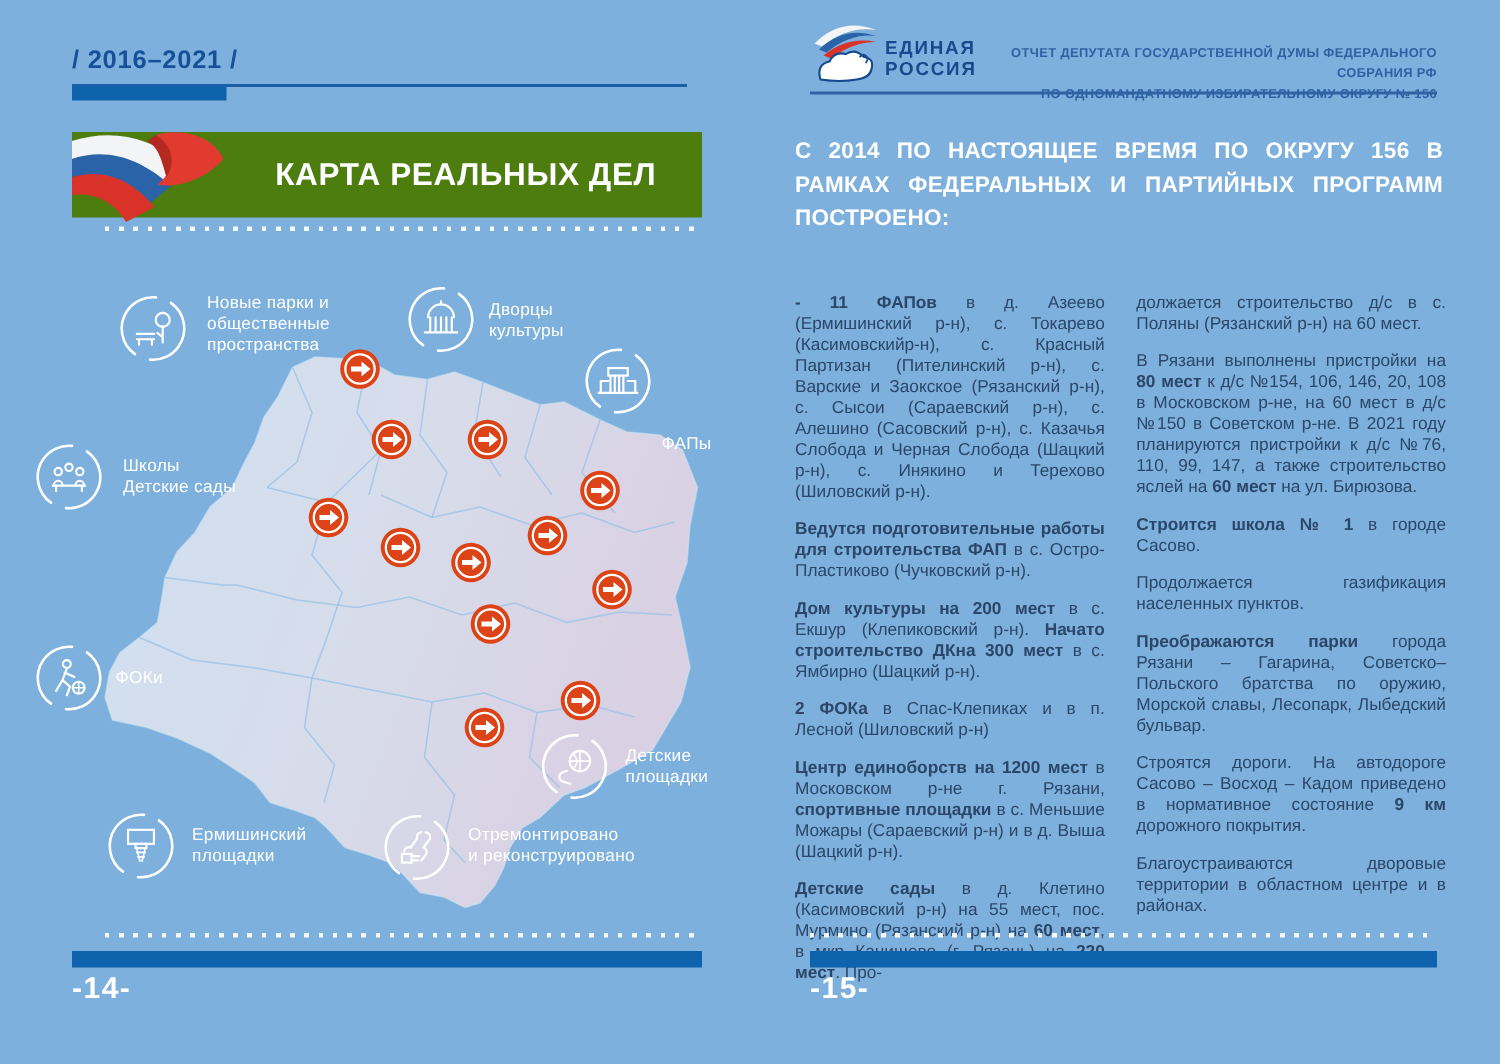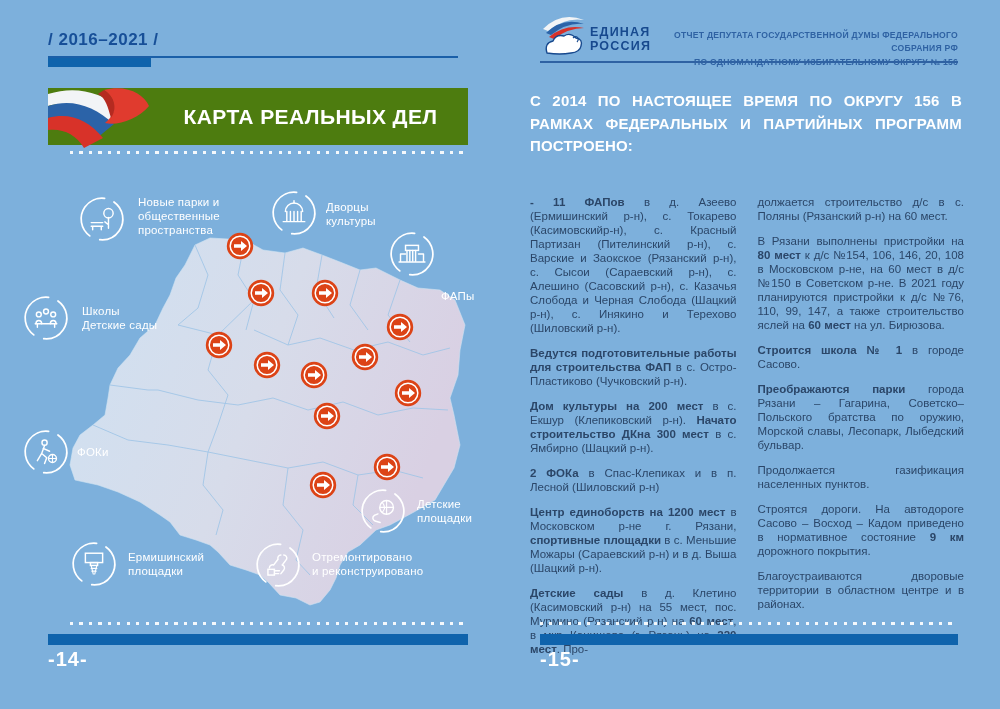--- a/index.html
+++ b/index.html
@@ -296,22 +296,22 @@
       <p><b>Ведутся подготовительные работы для строительства ФАП</b><span> в с. Остро-Пластиково (Чучковский р-н).</span></p>
       <p><b>Дом культуры на 200 мест</b><span> в с. Екшур (Клепиковский р-н). </span><b>Начато строительство ДКна 300 мест</b><span> в с. Ямбирно (Шацкий р-н).</span></p>
       <p><b>2 ФОКа</b><span> в Спас-Клепиках и в п. Лесной (Шиловский р-н)</span></p>
       <p><b>Центр единоборств на 1200 мест</b><span> в Московском р-не г. Рязани, </span><b>спортивные площадки</b><span> в с. Меньшие Можары (Сараевский р-н) и в д. Выша (Шацкий р-н).</span></p>
       <p><b>Детские сады</b><span> в д. Клетино (Касимовский р-н) на 55 мест, пос. Мурмино (Рязанский р-н) на </span><b>60 мест</b><span>, в мкр Канищево (г. Рязань) на </span><b>220 мест</b><span>. Про-</span></p>
     </div>
   <div class="col">
       <p><span>должается строительство д/с в с. Поляны (Рязанский р-н) на 60 мест.</span></p>
       <p><span>В Рязани выполнены пристройки на </span><b>80 мест</b><span> к д/с №154, 106, 146, 20, 108 в Московском р-не, на 60 мест в д/с №150 в Советском р-не. В 2021 году планируются пристройки к д/с №76, 110, 99, 147, а также строительство яслей на </span><b>60 мест</b><span> на ул. Бирюзова.</span></p>
       <p><b>Строится школа № 1</b><span> в городе Сасово.</span></p>
+      <p><span>Продолжается газификация населенных пунктов.</span></p>
       <p><b>Преображаются парки</b><span> города Рязани – Гагарина, Советско–Польского братства по оружию, Морской славы, Лесопарк, Лыбедский бульвар.</span></p>
-      <p><span>Продолжается газификация населенных пунктов.</span></p>
       <p><span>Строятся дороги. На автодороге Сасово – Восход – Кадом приведено в нормативное состояние </span><b>9 км</b><span> дорожного покрытия.</span></p>
       <p><span>Благоустраиваются дворовые территории в областном центре и в районах.</span></p>
     </div>
 </div>
 
 <div class="abs dotted dot-bot-r"></div>
 <div class="abs bar-bot-r"></div>
 <div class="abs pagenum pn-r">-15-</div>
 
 </body></html>

